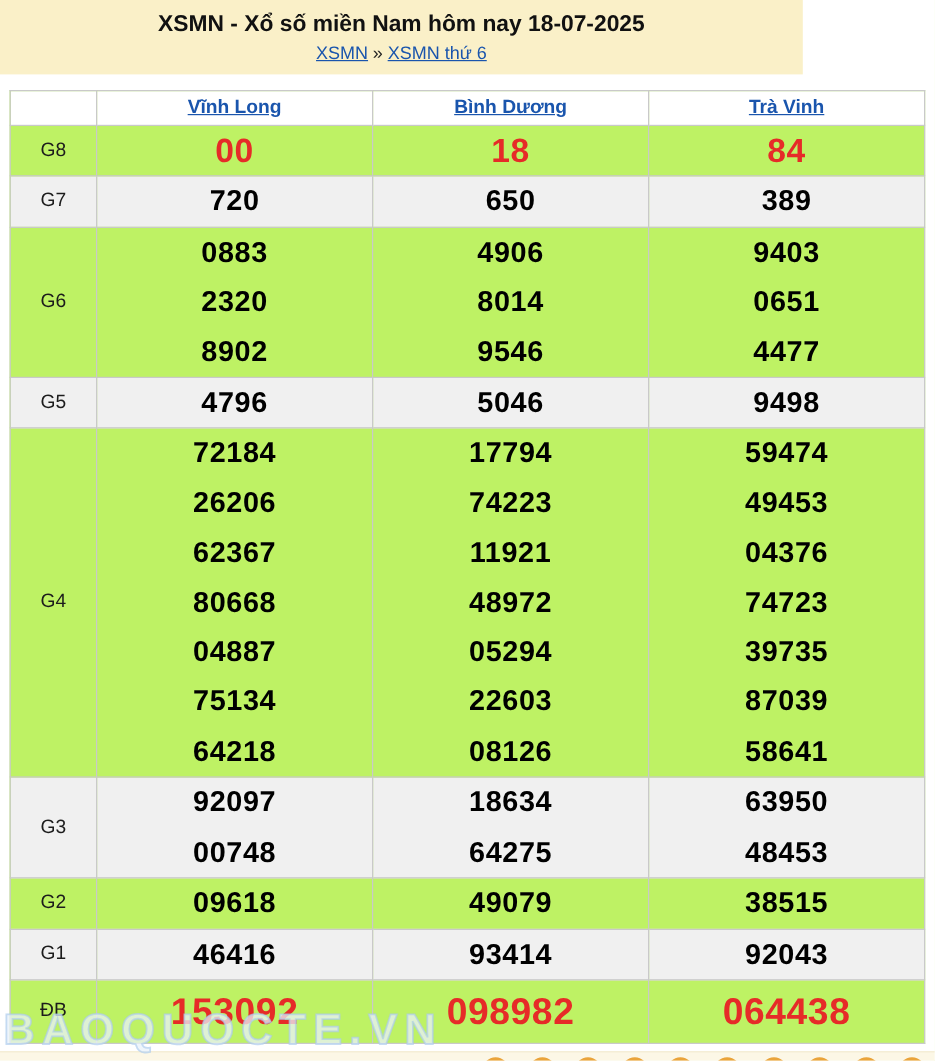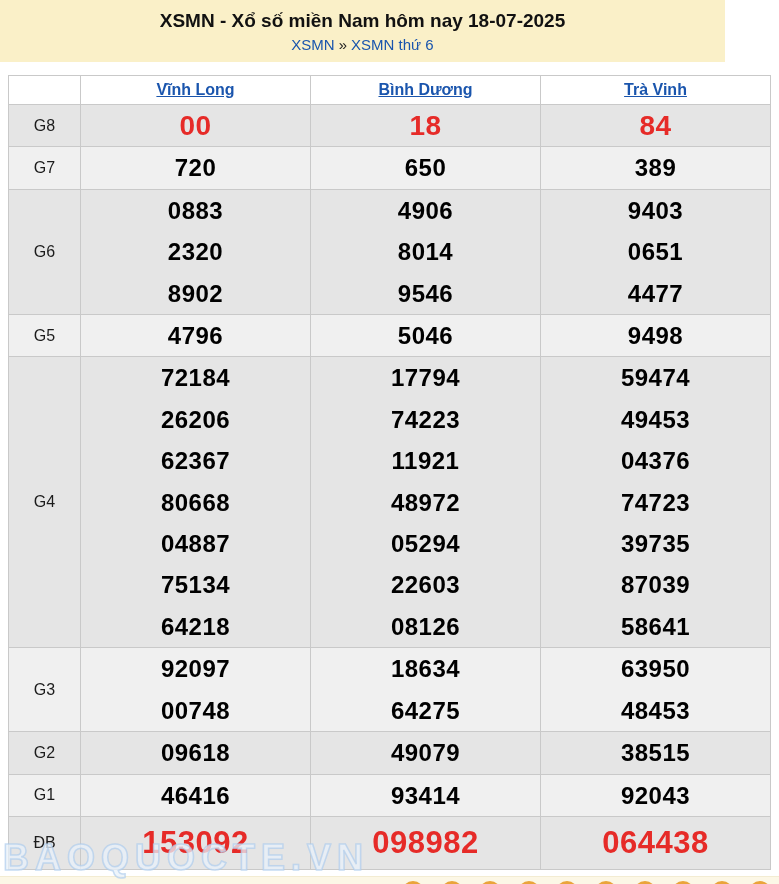--- a/index.html
+++ b/index.html
@@ -12,48 +12,49 @@
   }
   :root {
     --red: #e62b28;
     --blue: #1a55ad;
     --band: #faf0c8;
     --alt: #f0f0f0;
     --border: #c9c9c9;
     --orange: #eaa43b;
   }
   .header-band {
-    width: 725px; height: 62px;
+    width: 669px; height: 62px;
     background: var(--band);
     text-align: center;
     padding-top: 9px;
   }
   .page-title {
     font-size: 19px;
     font-weight: bold;
     color: #111;
     line-height: 24px;
   }
   .breadcrumb {
     margin-top: 3px;
     font-size: 15px;
     color: #333;
   }
   .breadcrumb a {
     color: var(--blue);
+    text-decoration: underline;
     cursor: pointer;
   }
   .breadcrumb .sep { margin: 0 4px; color: #222; }
 
   table.results {
     border-collapse: collapse;
     table-layout: fixed;
     width: 763px;
     margin: 13px 8px 0 8px;
-    background: #e5e5e5;
+    background: #bef264;
   }
   table.results th, table.results td {
     border: 1px solid var(--border);
     text-align: center;
     vertical-align: middle;
     padding: 0;
   }
   table.results col.c-label { width: 72px; }
   thead tr { height: 29px; background: #fff; }
   thead a {

